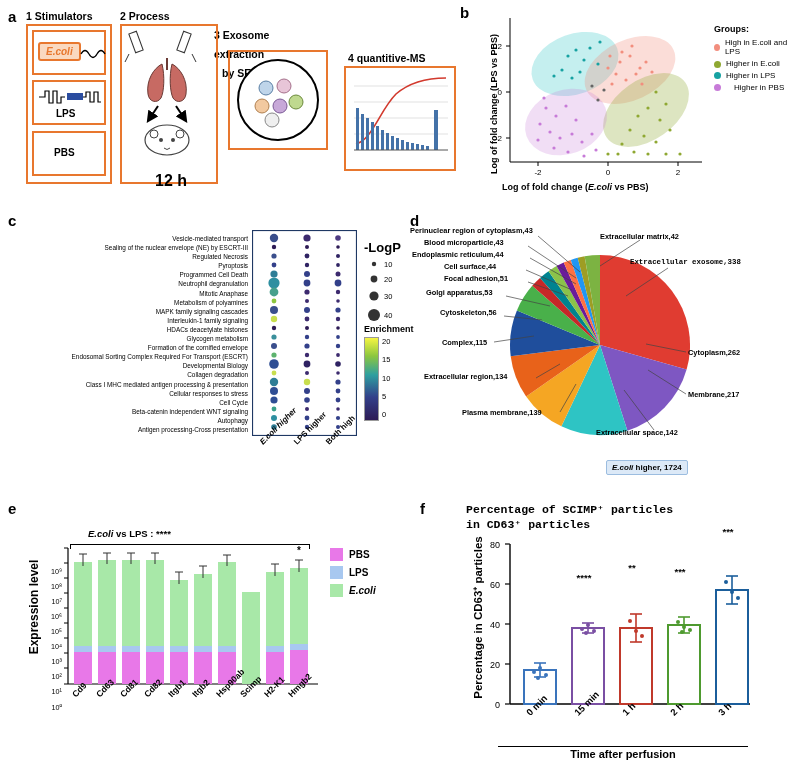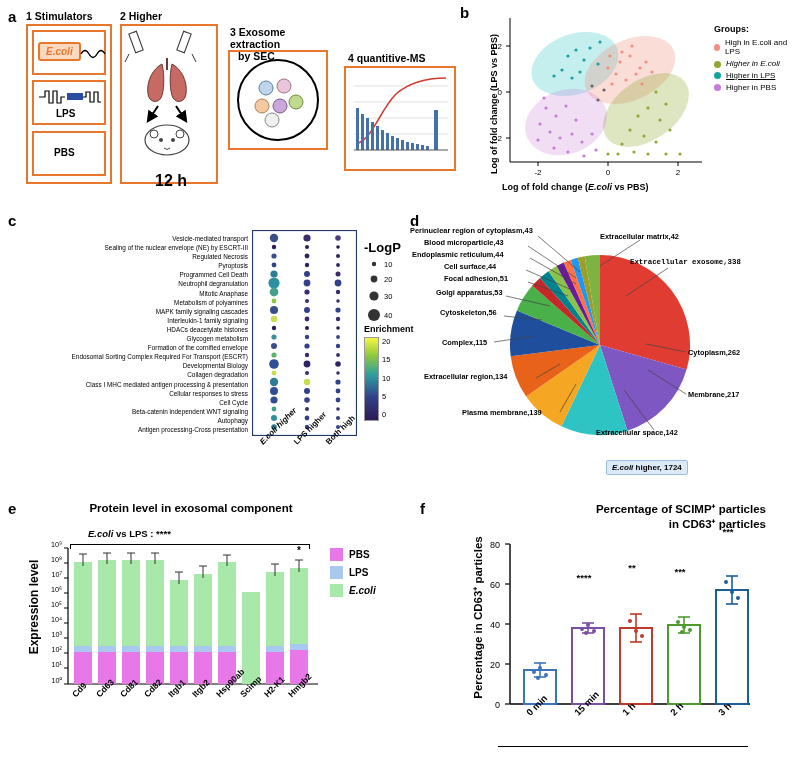--- a/index.html
+++ b/index.html
@@ -23,33 +23,33 @@
   .dLab{position:absolute;font-size:7.4px;font-weight:bold;white-space:nowrap;}
   .dTag{position:absolute;font-size:8px;font-weight:bold;background:#DCE9F7;border:1px solid #9CBDE0;padding:2px 5px;border-radius:2px;}
   
   #panelE{position:absolute;left:8px;top:500px;width:400px;height:258px;}
   .eTitle{font-size:11.5px;font-weight:bold;text-align:center;}
   .eTick{font-size:7.2px;text-align:right;}
   .eCat{font-size:8.6px;font-weight:bold;}
   .legendTxt{font-size:10px;font-weight:bold;}
   
   #panelF{position:absolute;left:420px;top:500px;width:380px;height:258px;}
-  .fTitle{font-size:11.5px;font-weight:bold;text-align:right;line-height:15px;}
+  .fTitle{font-size:11.5px;font-weight:bold;text-align:left;line-height:15px;font-family:Liberation Mono, monospace;}
   .fCat{font-size:9.5px;font-weight:bold;}
   .stars{font-size:9.5px;font-weight:bold;text-align:center;}
 </style>
 </head>
 <body>
 
 <div id="panelA">
   <div class="panel-letter" style="left:-10px;top:0px;">a</div>
 
   <div class="aLabel" style="left:8px;top:2px;"><span>1</span> <span>Stimulators</span></div>
-  <div class="aLabel" style="left:102px;top:2px;"><span>2</span> <span>Higher</span></div>
-  <div class="aLabel" style="left:212px;top:18px;width:95px;line-height:12px;"><span>3</span> <span>Exosome extraction</span><br><span style="padding-left:8px;">by SEC</span></div>
+  <div class="aLabel" style="left:102px;top:2px;"><span>2</span> <span>Process</span></div>
+  <div class="aLabel" style="left:196px;top:18px;width:95px;line-height:19px;"><span>3</span> <span>Exosome extraction</span><br><span style="padding-left:8px;">by SEC</span></div>
   <div class="aLabel" style="left:330px;top:44px;"><span>4</span> <span>quantitive-MS</span></div>
 
   <div class="aBox" style="left:8px;top:16px;width:86px;height:160px;"></div>
   <div class="aBox" style="left:14px;top:22px;width:74px;height:45px;"></div>
   <div class="ecoliCap" style="left:20px;top:34px;">E.coli</div>
   <svg class="sq" style="left:62px;top:32px;" width="26" height="24">
     <path d="M1,14 q4,-7 8,0 q4,7 8,0 q4,-7 8,0" stroke="#000" fill="none" stroke-width="1.3"></path>
   </svg>
 
   <div class="aBox" style="left:14px;top:72px;width:74px;height:45px;"></div>
@@ -236,29 +236,29 @@
     <span>Log of fold change (</span><i>E.coli</i><span> vs PBS)</span>
   </div>
   <div class="axisLabel" style="position:absolute;left:-48px;top:95px;width:160px;transform:rotate(-90deg);text-align:center;font-weight:bold;">Log of fold change (LPS vs PBS)</div>
 
   <div style="position:absolute;left:252px;top:20px;">
     <div style="font-size:9px;font-weight:bold;margin-bottom:4px;">Groups:</div>
     <div style="display:flex;align-items:center;margin-bottom:3px;">
       <span style="width:7px;height:7px;border-radius:50%;background:#F28E7E;display:inline-block;margin-right:5px;"></span>
       <span style="font-size:8px;">High in E.coli and LPS</span>
     </div>
-    <div style="display:flex;align-items:flex-end;margin-bottom:3px;font-style:italic;">
+    <div style="display:flex;align-items:flex-end;margin-bottom:3px;">
       <span style="width:7px;height:7px;border-radius:50%;background:#8FA832;display:inline-block;margin-right:5px;"></span>
       <span style="font-size:8px;">Higher in E.coli</span>
     </div>
     <div style="display:flex;align-items:center;margin-bottom:3px;">
       <span style="width:7px;height:7px;border-radius:50%;background:#17A2A2;display:inline-block;margin-right:5px;"></span>
-      <span style="font-size:8px;text-decoration:underline;">Higher in LPS</span>
+      <span style="font-size:8px;">Higher in LPS</span>
     </div>
-    <div style="display:flex;align-items:center;">
+    <div style="display:flex;align-items:center;gap:8px;">
       <span style="width:7px;height:7px;border-radius:50%;background:#C77BD8;display:inline-block;margin-right:5px;"></span>
       <span style="font-size:8px;">Higher in PBS</span>
     </div>
   </div>
 </div>
 
 <div id="panelC">
   <div class="panel-letter" style="left:0px;top:0px;">c</div>
 
   <div style="position:absolute;left:0px;top:22px;width:240px;">
@@ -418,21 +418,21 @@
 
   <div class="dLab" style="left:190px;top:20px;">Extracellular matrix,42</div>
   <div class="dLab" style="left:220px;top:46px;font-family:Liberation Mono, monospace;">Extracellular exosome,338</div>
   <div class="dLab" style="left:278px;top:136px;">Cytoplasm,262</div>
   <div class="dLab" style="left:278px;top:178px;">Membrane,217</div>
   <div class="dLab" style="left:186px;top:216px;">Extracellular space,142</div>
   <div class="dLab" style="left:52px;top:196px;">Plasma membrane,139</div>
   <div class="dLab" style="left:14px;top:160px;">Extracellular region,134</div>
   <div class="dLab" style="left:32px;top:126px;">Complex,115</div>
   <div class="dLab" style="left:30px;top:96px;">Cytoskeleton,56</div>
-  <div class="dLab" style="left:26px;top:76px;">Golgi apparatus,53</div>
+  <div class="dLab" style="left:16px;top:76px;">Golgi apparatus,53</div>
   <div class="dLab" style="left:34px;top:62px;">Focal adhesion,51</div>
   <div class="dLab" style="left:34px;top:50px;">Cell surface,44</div>
   <div class="dLab" style="left:2px;top:38px;">Endoplasmic reticulum,44</div>
   <div class="dLab" style="left:14px;top:26px;">Blood microparticle,43</div>
   <div class="dLab" style="left:0px;top:14px;">Perinuclear region of cytoplasm,43</div>
 
   <svg style="position:absolute;left:0;top:0;" width="390" height="275">
     <g stroke="#444" stroke-width="0.7" fill="none">
       <line x1="128" y1="24" x2="170" y2="60"></line>
       <line x1="118" y1="34" x2="166" y2="66"></line>
@@ -450,21 +450,20 @@
       <line x1="258" y1="56" x2="216" y2="84"></line>
       <line x1="230" y1="28" x2="190" y2="54"></line>
     </g>
   </svg>
 
   <div class="dTag" style="left:196px;top:248px;"><i>E.coli</i> higher, 1724</div>
 </div>
 
 <div id="panelE">
   <div class="panel-letter" style="left:0px;top:0px;">e</div>
-  <div class="eTitle" style="position:absolute;left:48px;top:2px;width:270px;">Protein level in exosomal component</div>
 
   <div style="position:absolute;left:80px;top:28px;font-size:9.5px;font-weight:bold;">
     <i>E.coli</i><span> vs LPS : ****</span>
   </div>
   <div style="position:absolute;left:62px;top:44px;width:240px;border-top:1.4px solid #000;"></div>
   <div style="position:absolute;left:62px;top:44px;height:5px;border-left:1.4px solid #000;"></div>
   <div style="position:absolute;left:301px;top:44px;height:5px;border-left:1.4px solid #000;"></div>
 
   <svg style="position:absolute;left:32px;top:34px;" width="280" height="160">
 
@@ -541,21 +540,21 @@
         <line x1="183" y1="21" x2="191" y2="21"></line>
       <line x1="235" y1="30" x2="235" y2="42"></line>
         <line x1="231" y1="30" x2="239" y2="30"></line>
       <line x1="259" y1="26" x2="259" y2="38"></line>
         <line x1="255" y1="26" x2="263" y2="26"></line>
     </g>
     <text x="259" y="20" font-size="10" font-weight="bold" text-anchor="middle" font-family="Liberation Sans">*</text>
   </svg>
 
   <div style="position:absolute;left:6px;top:40px;width:48px;">
-    <div class="eTick" style="height:15px;">10⁹</div>
+    <div class="eTick" style="height:15px;margin-top:27px;">10⁹</div>
     <div class="eTick" style="height:15px;">10⁸</div>
     <div class="eTick" style="height:15px;">10⁷</div>
     <div class="eTick" style="height:15px;">10⁶</div>
     <div class="eTick" style="height:15px;">10⁵</div>
     <div class="eTick" style="height:15px;">10⁴</div>
     <div class="eTick" style="height:15px;">10³</div>
     <div class="eTick" style="height:15px;">10²</div>
     <div class="eTick" style="height:15px;">10¹</div>
     <div class="eTick" style="height:15px;">10⁰</div>
   </div>
@@ -690,15 +689,16 @@
 
   <div style="position:absolute;left:104px;top:210px;">
     <span class="fCat" style="position:absolute;left:0px;top:0px;transform:rotate(-45deg);transform-origin:left top;white-space:nowrap;">0 min</span>
     <span class="fCat" style="position:absolute;left:48px;top:0px;transform:rotate(-45deg);transform-origin:left top;white-space:nowrap;">15 min</span>
     <span class="fCat" style="position:absolute;left:96px;top:0px;transform:rotate(-45deg);transform-origin:left top;white-space:nowrap;">1 h</span>
     <span class="fCat" style="position:absolute;left:144px;top:0px;transform:rotate(-45deg);transform-origin:left top;white-space:nowrap;">2 h</span>
     <span class="fCat" style="position:absolute;left:192px;top:0px;transform:rotate(-45deg);transform-origin:left top;white-space:nowrap;">3 h</span>
   </div>
 
   <div style="position:absolute;left:78px;top:246px;width:250px;border-top:1.4px solid #000;"></div>
+  <div style="position:absolute;left:78px;top:248px;width:250px;text-align:center;font-size:11px;font-weight:bold;">Time after perfusion</div>
 
   <div style="position:absolute;left:-48px;top:110px;width:210px;transform:rotate(-90deg);text-align:center;font-size:11.5px;font-weight:bold;">Percentage in CD63⁺ particles</div>
 </div>
 
 </body></html>

